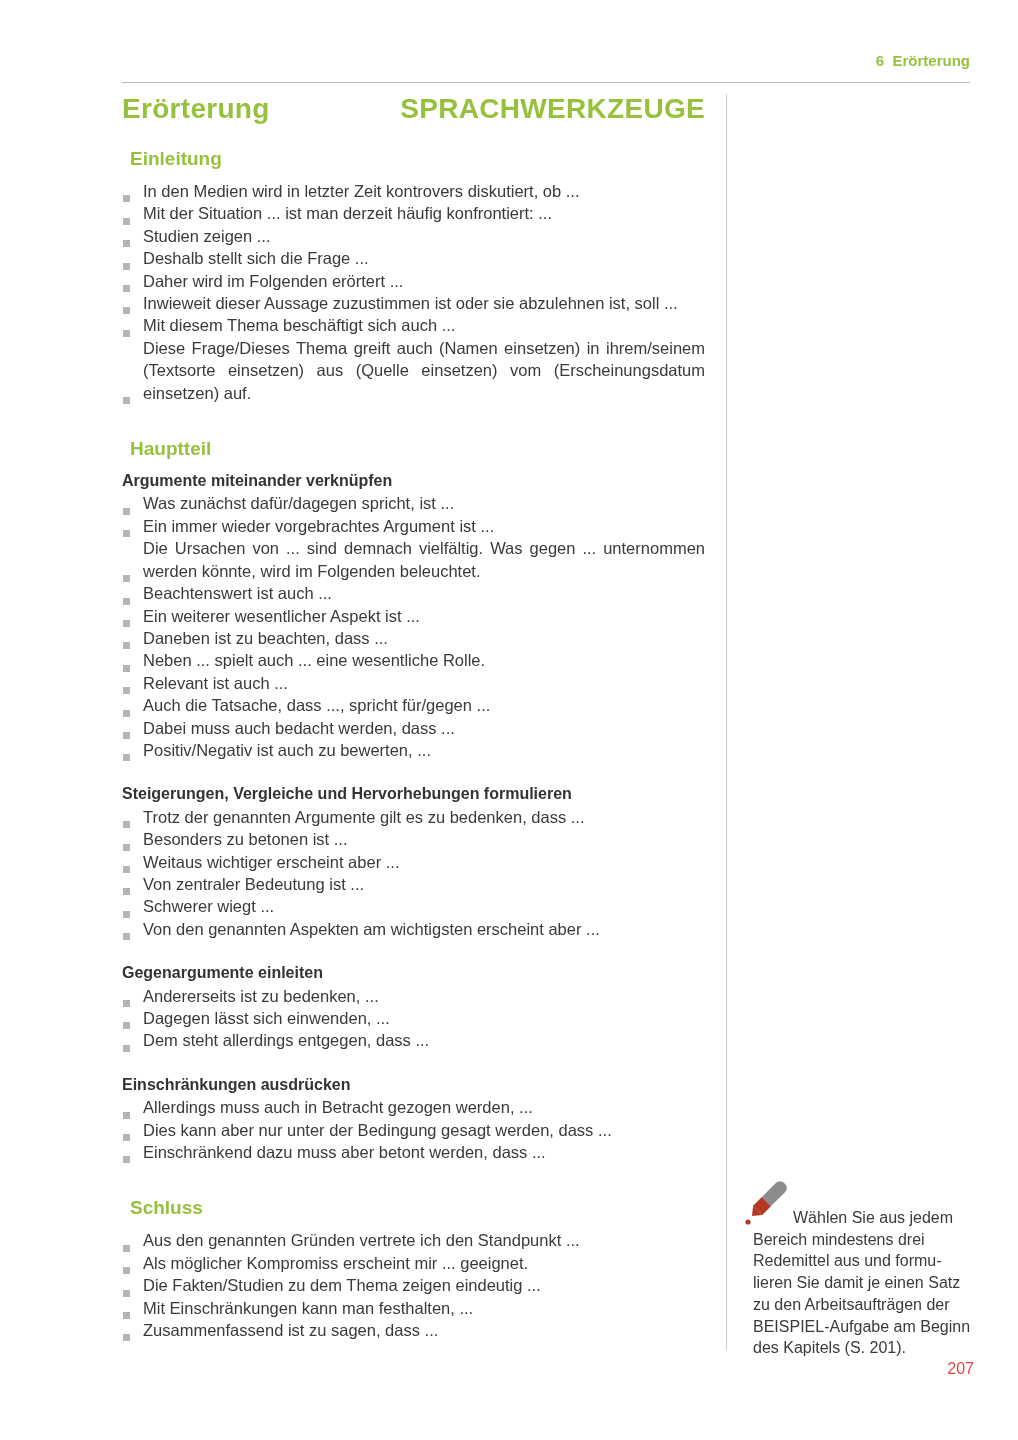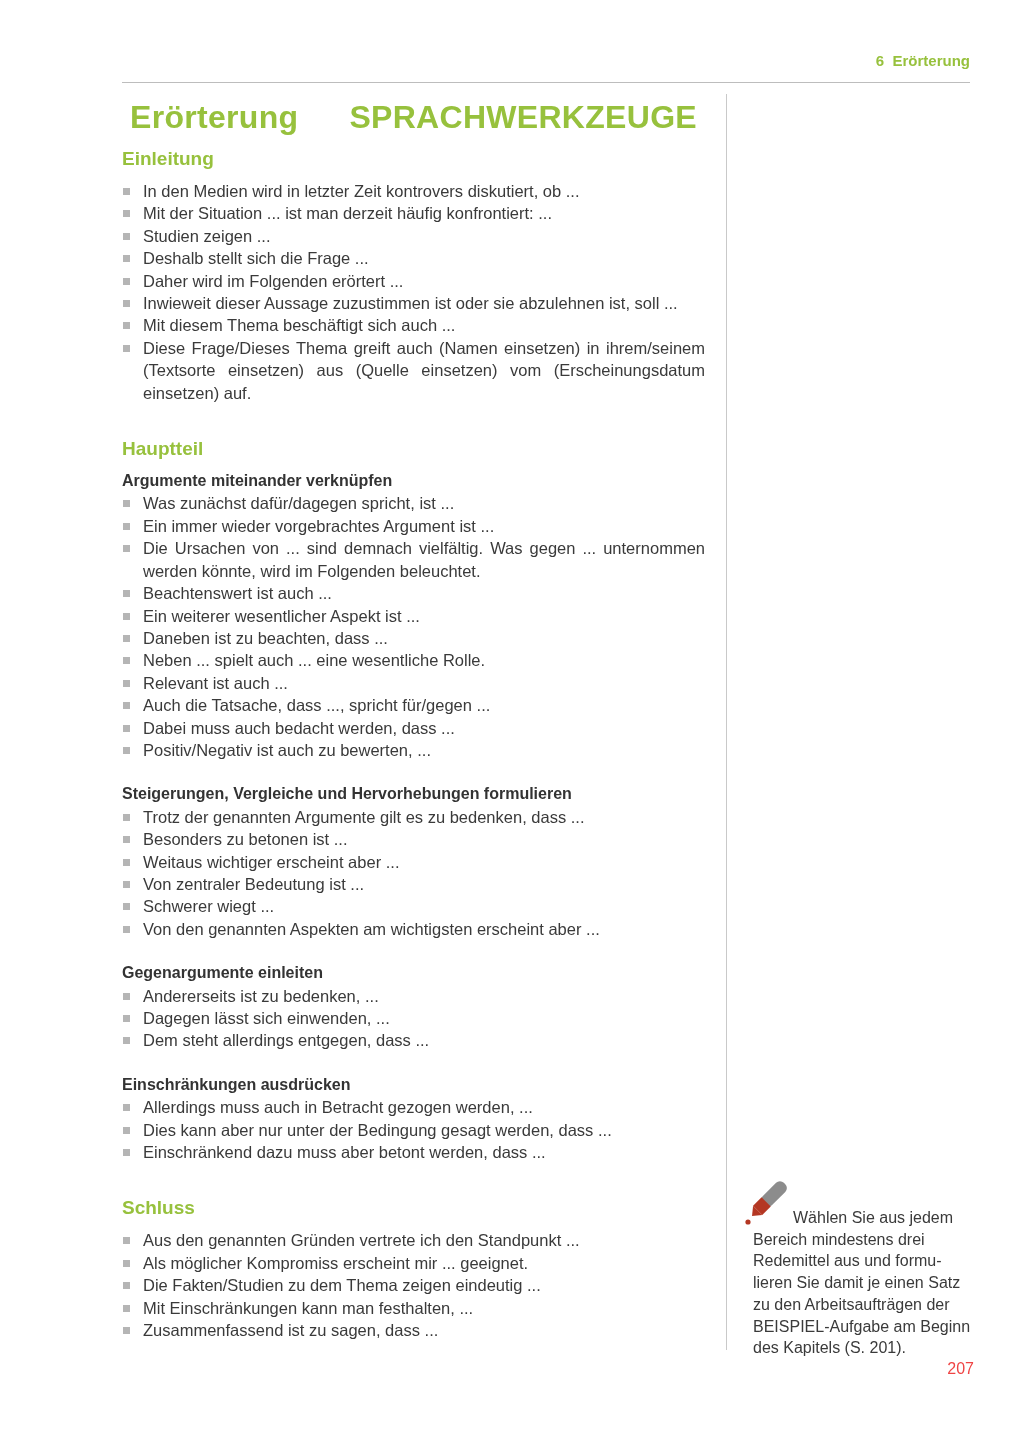--- a/index.html
+++ b/index.html
@@ -17,35 +17,35 @@
   }
   .v-rule {
     position:absolute; left:726px; top:94px; width:1px; height:1256px;
     background:#c9c9c9;
   }
   .title-row {
     position:absolute; top:93px; left:122px; width:583px;
     display:flex; justify-content:space-between; align-items:flex-start;
   }
   .page-title, .banner-title {
-    margin:8px; font-size:32px; line-height:32px; font-weight:bold; color:#97c13d;
+    margin:0; font-size:28px; line-height:32px; font-weight:bold; color:#97c13d;
     letter-spacing:0.3px;
   }
   .content {
     position:absolute; left:122px; top:146px; width:583px;
     font-size:16.5px; line-height:22.4px;
   }
   .sec-heading {
-    margin:0 0 9px 0; font-size:19px; line-height:25px; font-weight:bold; color:#97c13d;
+    margin:0 0 9px 8px; font-size:19px; line-height:25px; font-weight:bold; color:#97c13d;
   }
   .section + .section { margin-top:32px; }
   .group + .group { margin-top:22px; }
   .subheading { margin:0; font-size:16px; line-height:22.4px; font-weight:bold; color:#333333; }
   ul.bullets { list-style:none; margin:0; padding:0; }
-  ul.bullets li { display:flex; align-items:flex-start; }
+  ul.bullets li { display:flex; align-items:flex-end; }
   .bullet {
     flex:0 0 7px; width:7px; height:7px; background:#b5b5b5; margin:8px 0 0 1px;
   }
   .itext { flex:1; margin-left:13px; text-align:justify; }
   .note-icon { position:absolute; left:744px; top:1178px; width:48px; height:50px; }
   .note-text {
     position:absolute; left:753px; top:1207px; width:218px;
     font-size:16px; line-height:21.7px; color:#3a3a3a; text-indent:40px;
   }
   .page-number {

